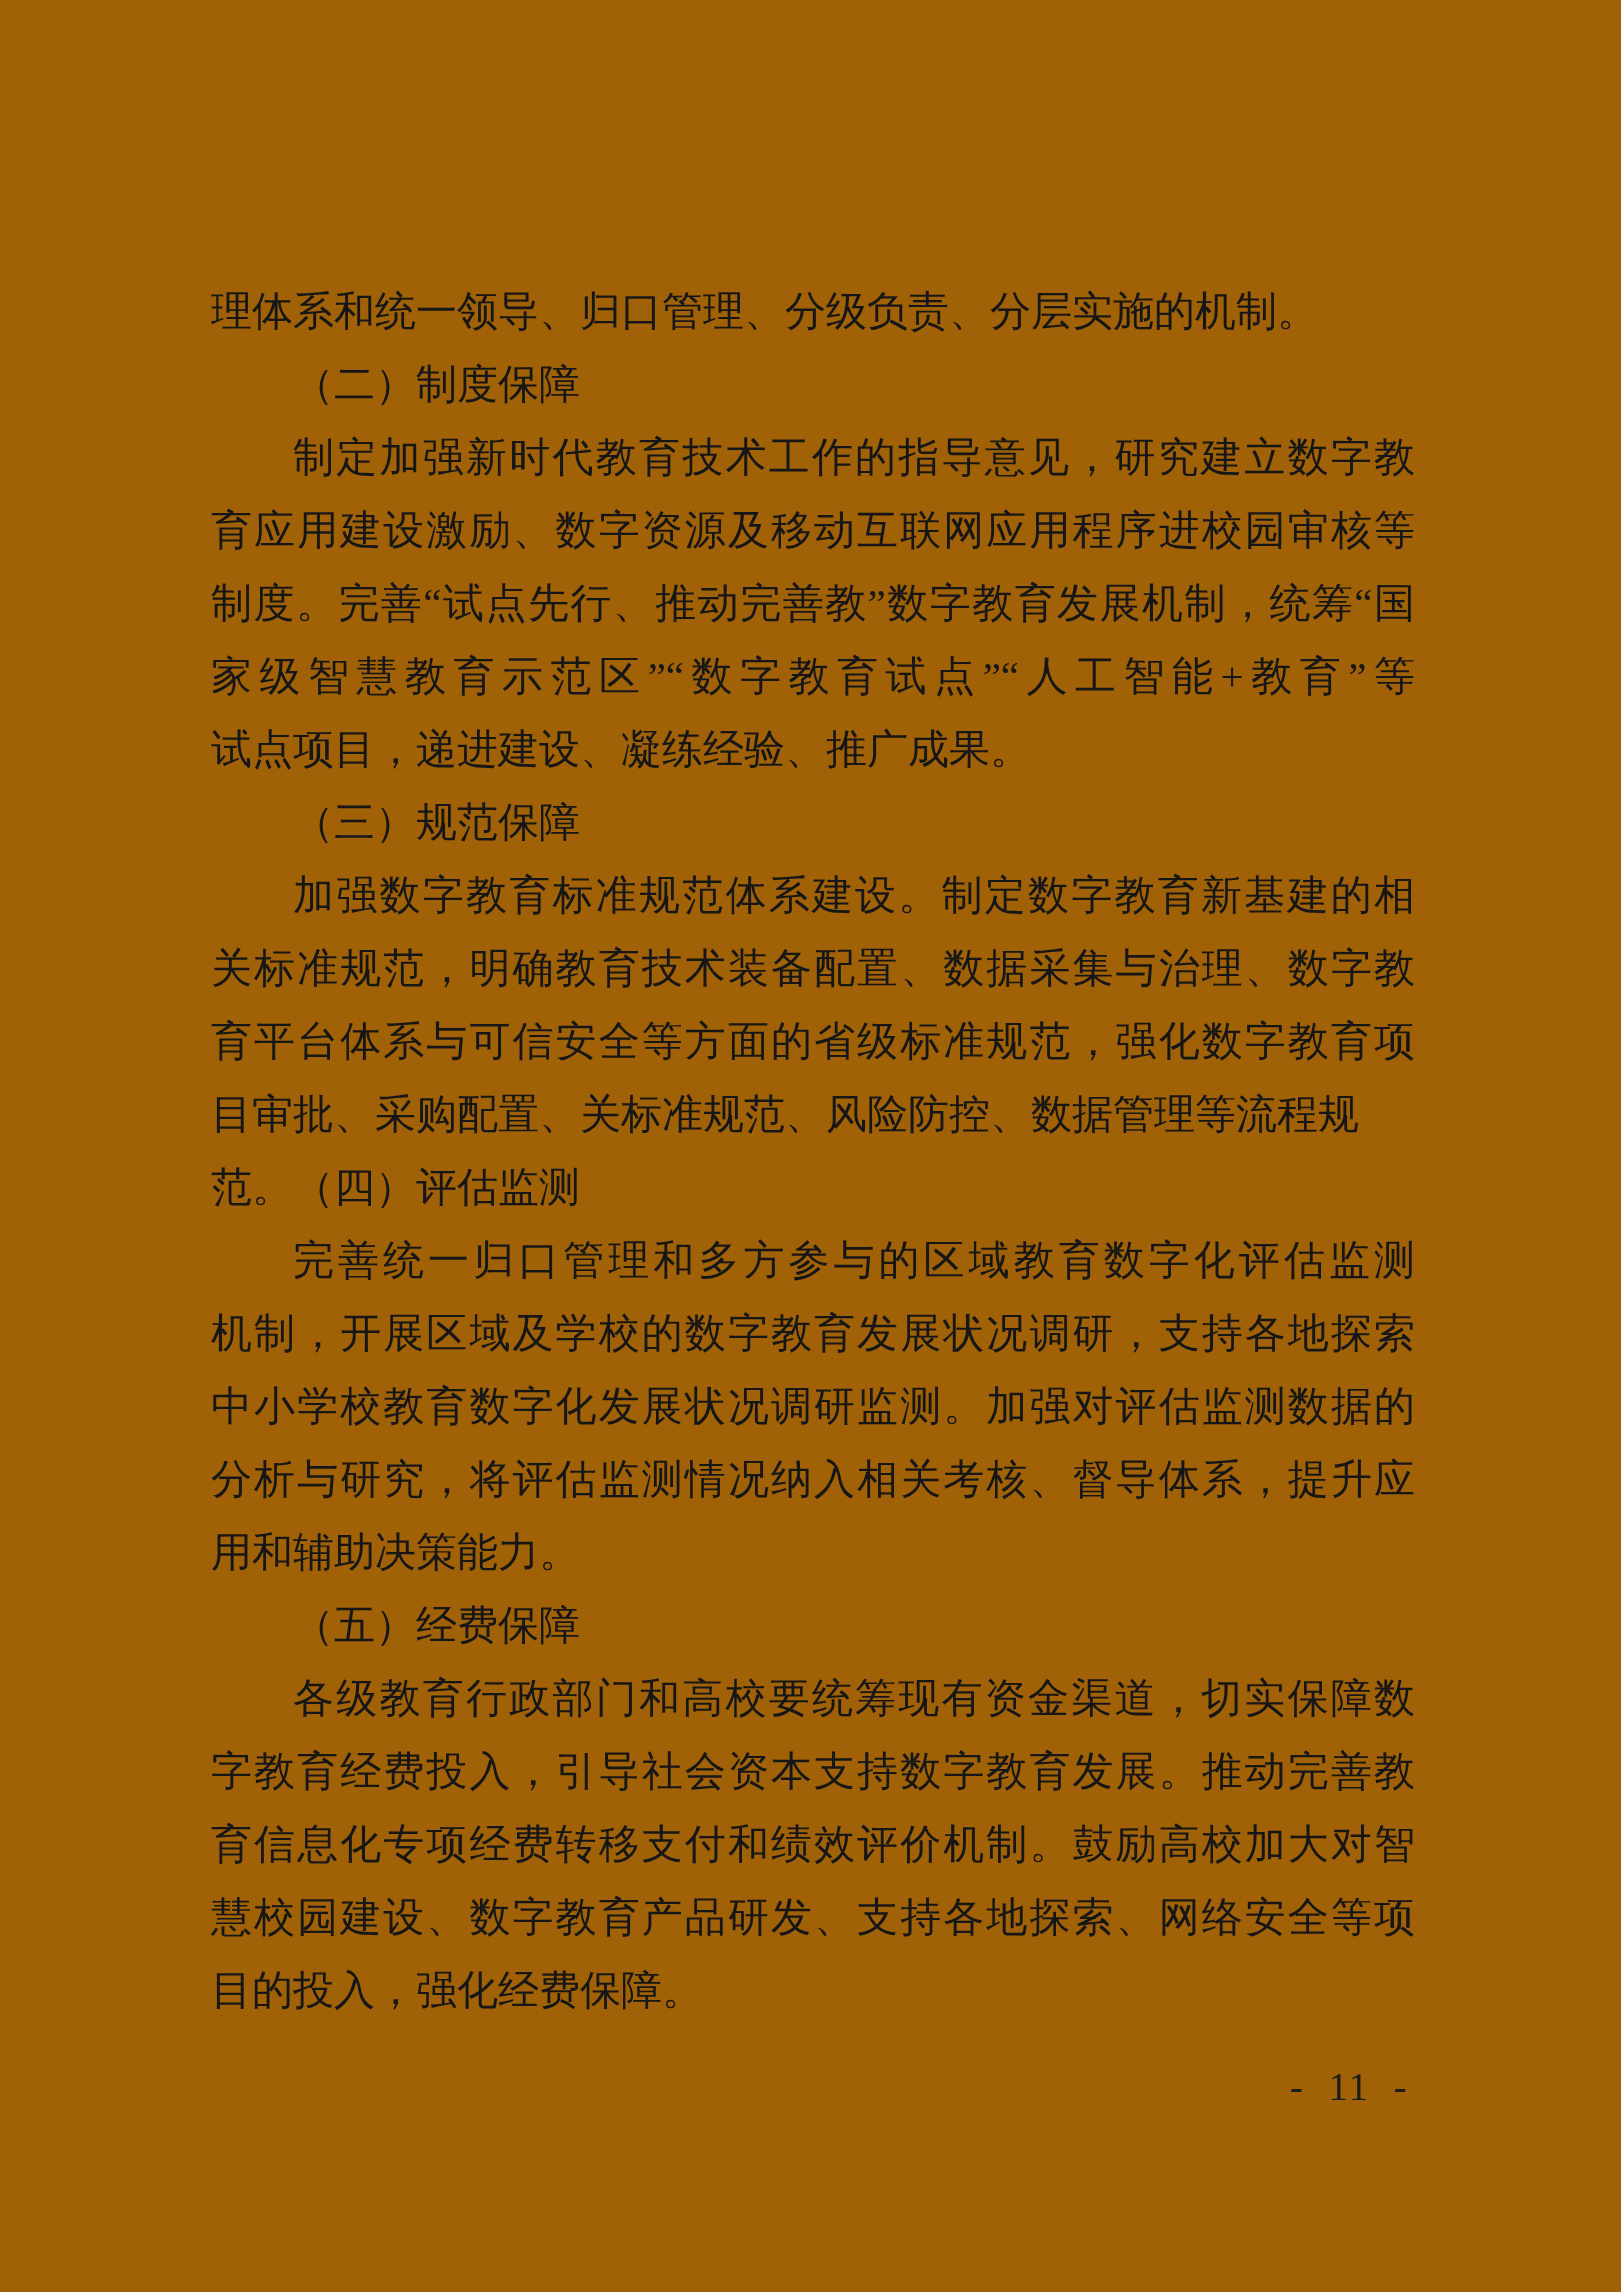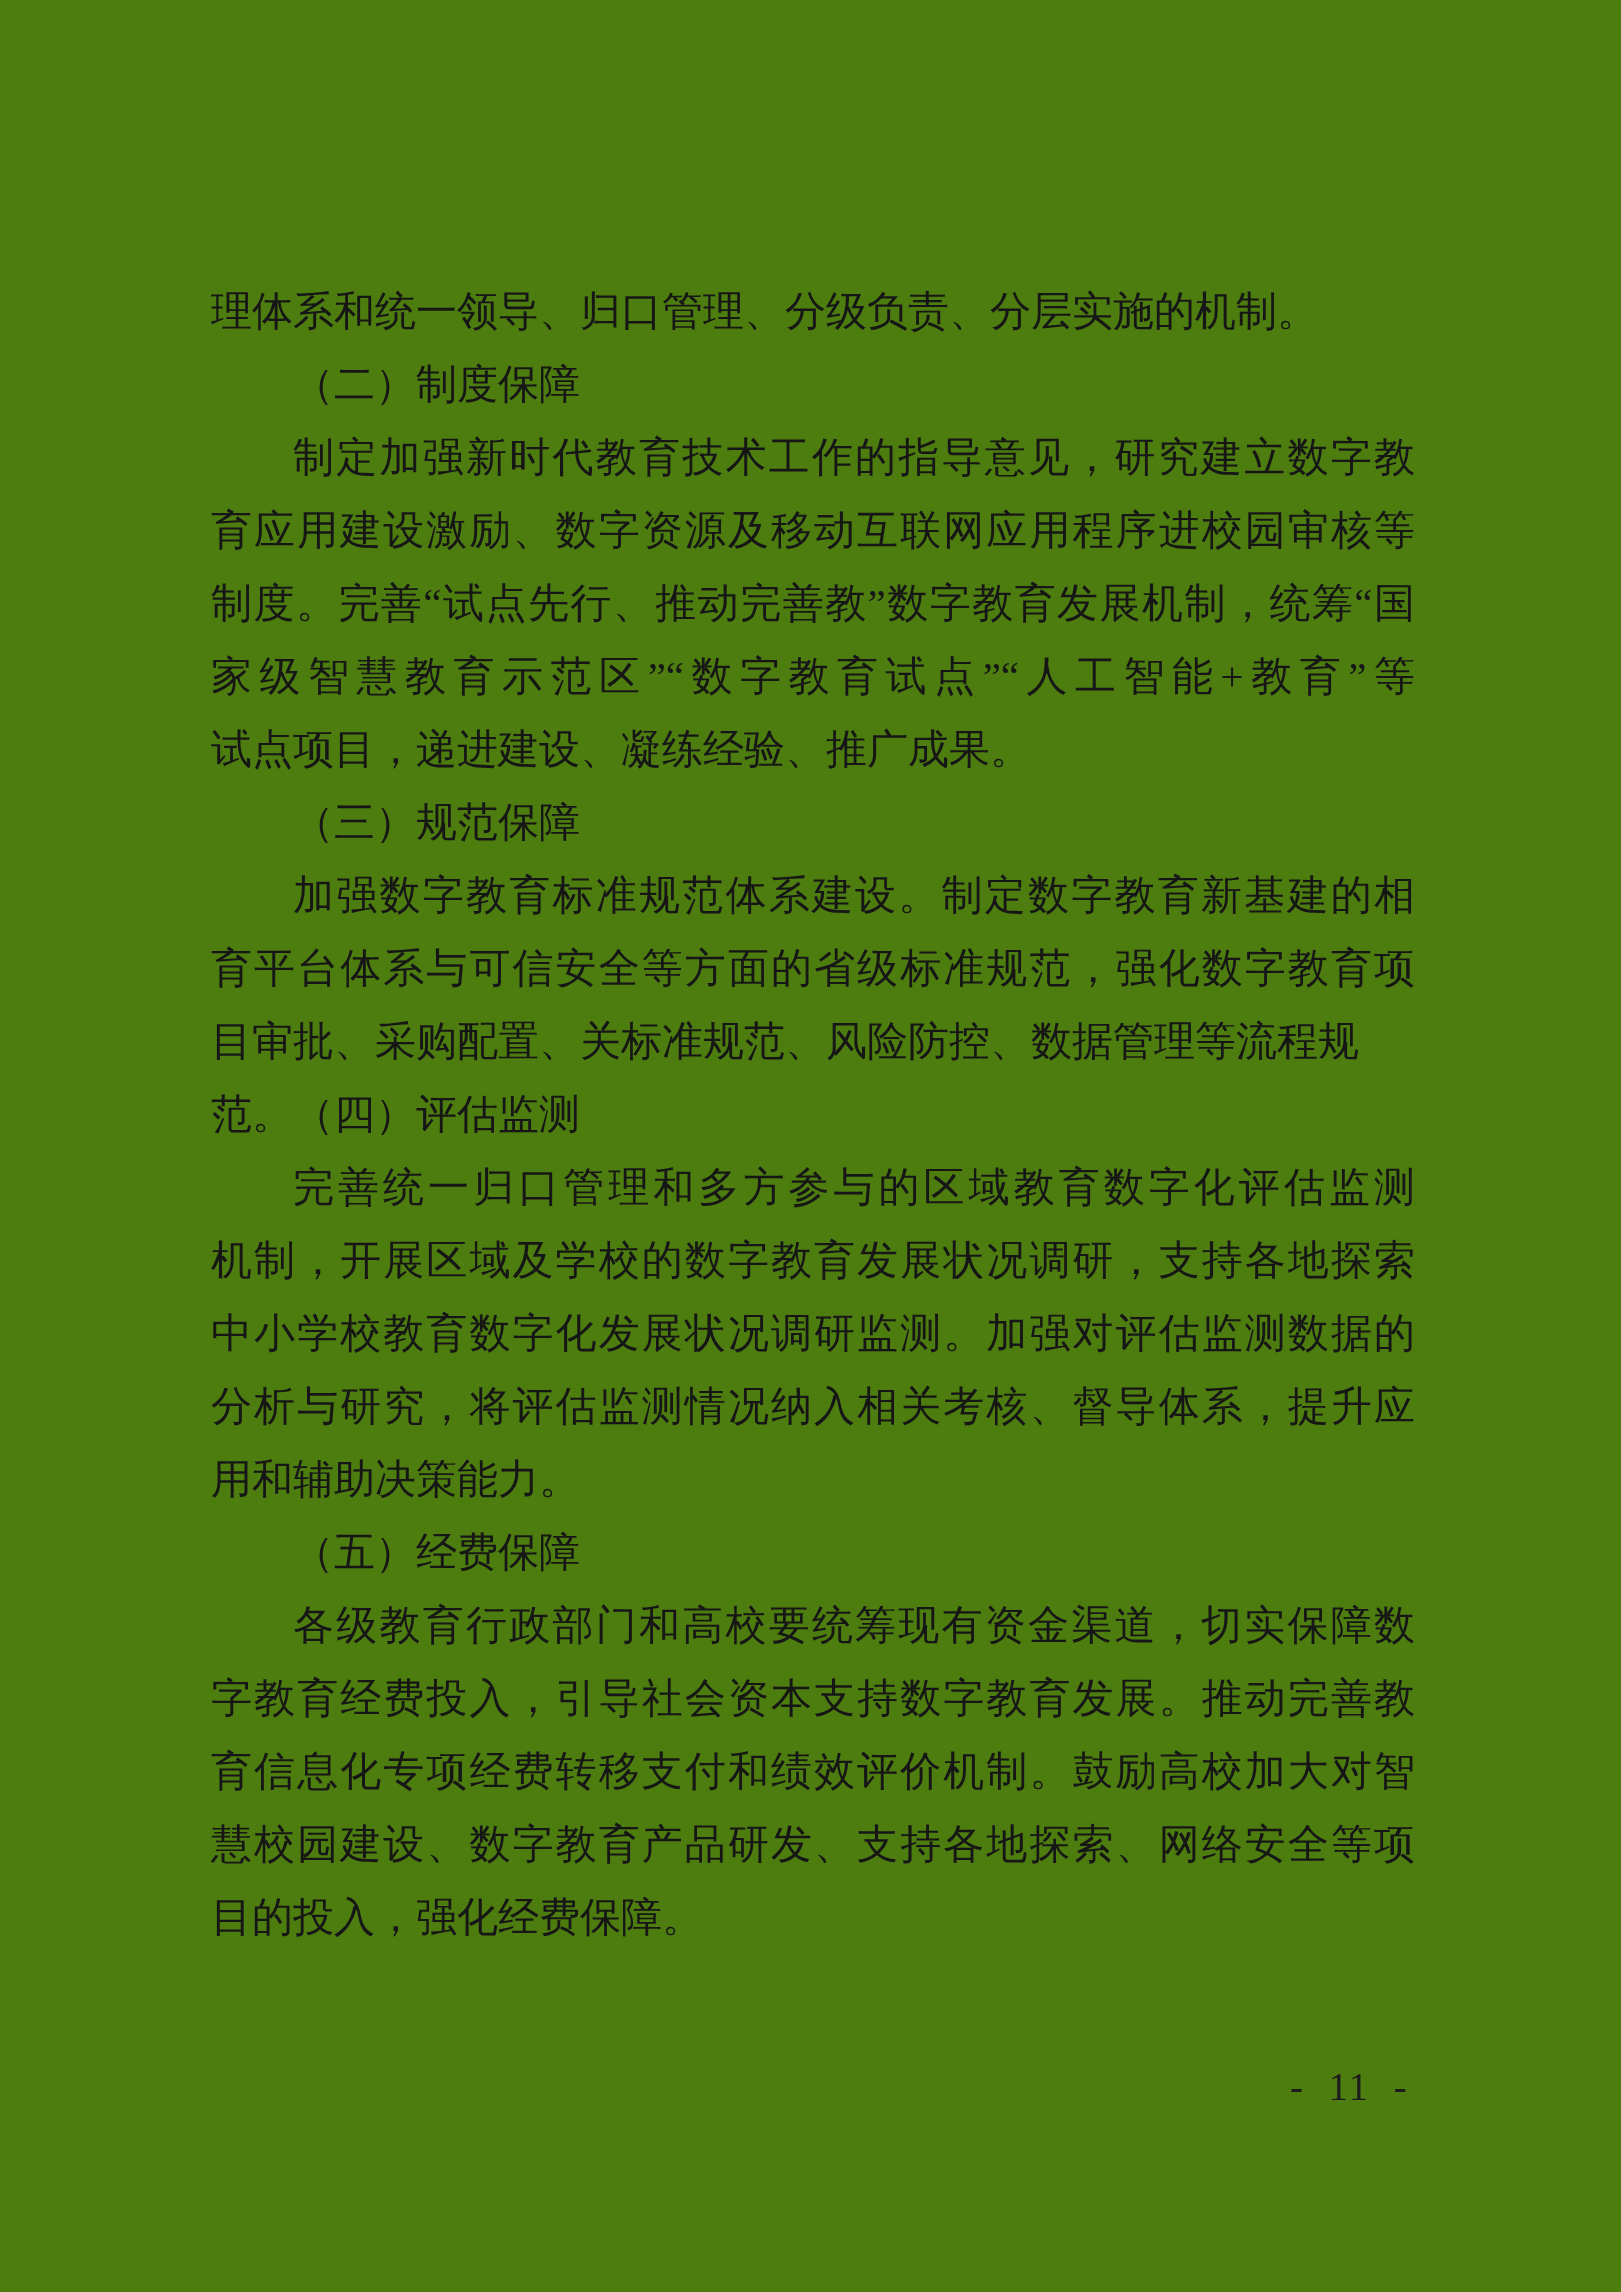--- a/index.html
+++ b/index.html
@@ -14,21 +14,21 @@
     font-family: "Liberation Serif", "DejaVu Serif", serif;
     color: #161616;
     overflow: hidden;
   }
   .scan-page {
     position: absolute;
     left: 0;
     top: 0;
     width: 1621px;
     height: 2293px;
-    background: #4d7c0f;
+    background: #a16207;
   }
   .text-block {
     position: absolute;
     left: 211px;
     top: 275px;
     width: 1204px;
   }
   .line {
     font-size: 41px;
     line-height: 73px;
@@ -68,20 +68,21 @@
   <div class="text-block">
       <div class="line">理体系和统一领导、归口管理、分级负责、分层实施的机制。</div>
       <div class="line indent heading">（二）制度保障</div>
       <div class="line indent fill">制定加强新时代教育技术工作的指导意见，研究建立数字教</div>
       <div class="line fill">育应用建设激励、数字资源及移动互联网应用程序进校园审核等</div>
       <div class="line fill">制度。完善“试点先行、推动完善教”数字教育发展机制，统筹“国</div>
       <div class="line fill">家级智慧教育示范区”“数字教育试点”“人工智能+教育”等</div>
       <div class="line">试点项目，递进建设、凝练经验、推广成果。</div>
       <div class="line indent heading">（三）规范保障</div>
       <div class="line indent fill">加强数字教育标准规范体系建设。制定数字教育新基建的相</div>
+      <div class="line fill">关标准规范，明确教育技术装备配置、数据采集与治理、数字教</div>
       <div class="line fill">育平台体系与可信安全等方面的省级标准规范，强化数字教育项</div>
       <div class="line">目审批、采购配置、关标准规范、风险防控、数据管理等流程规范。</div>
       <div class="line indent heading">（四）评估监测</div>
       <div class="line indent fill">完善统一归口管理和多方参与的区域教育数字化评估监测</div>
       <div class="line fill">机制，开展区域及学校的数字教育发展状况调研，支持各地探索</div>
       <div class="line fill">中小学校教育数字化发展状况调研监测。加强对评估监测数据的</div>
       <div class="line fill">分析与研究，将评估监测情况纳入相关考核、督导体系，提升应</div>
       <div class="line">用和辅助决策能力。</div>
       <div class="line indent heading">（五）经费保障</div>
       <div class="line indent fill">各级教育行政部门和高校要统筹现有资金渠道，切实保障数</div>

